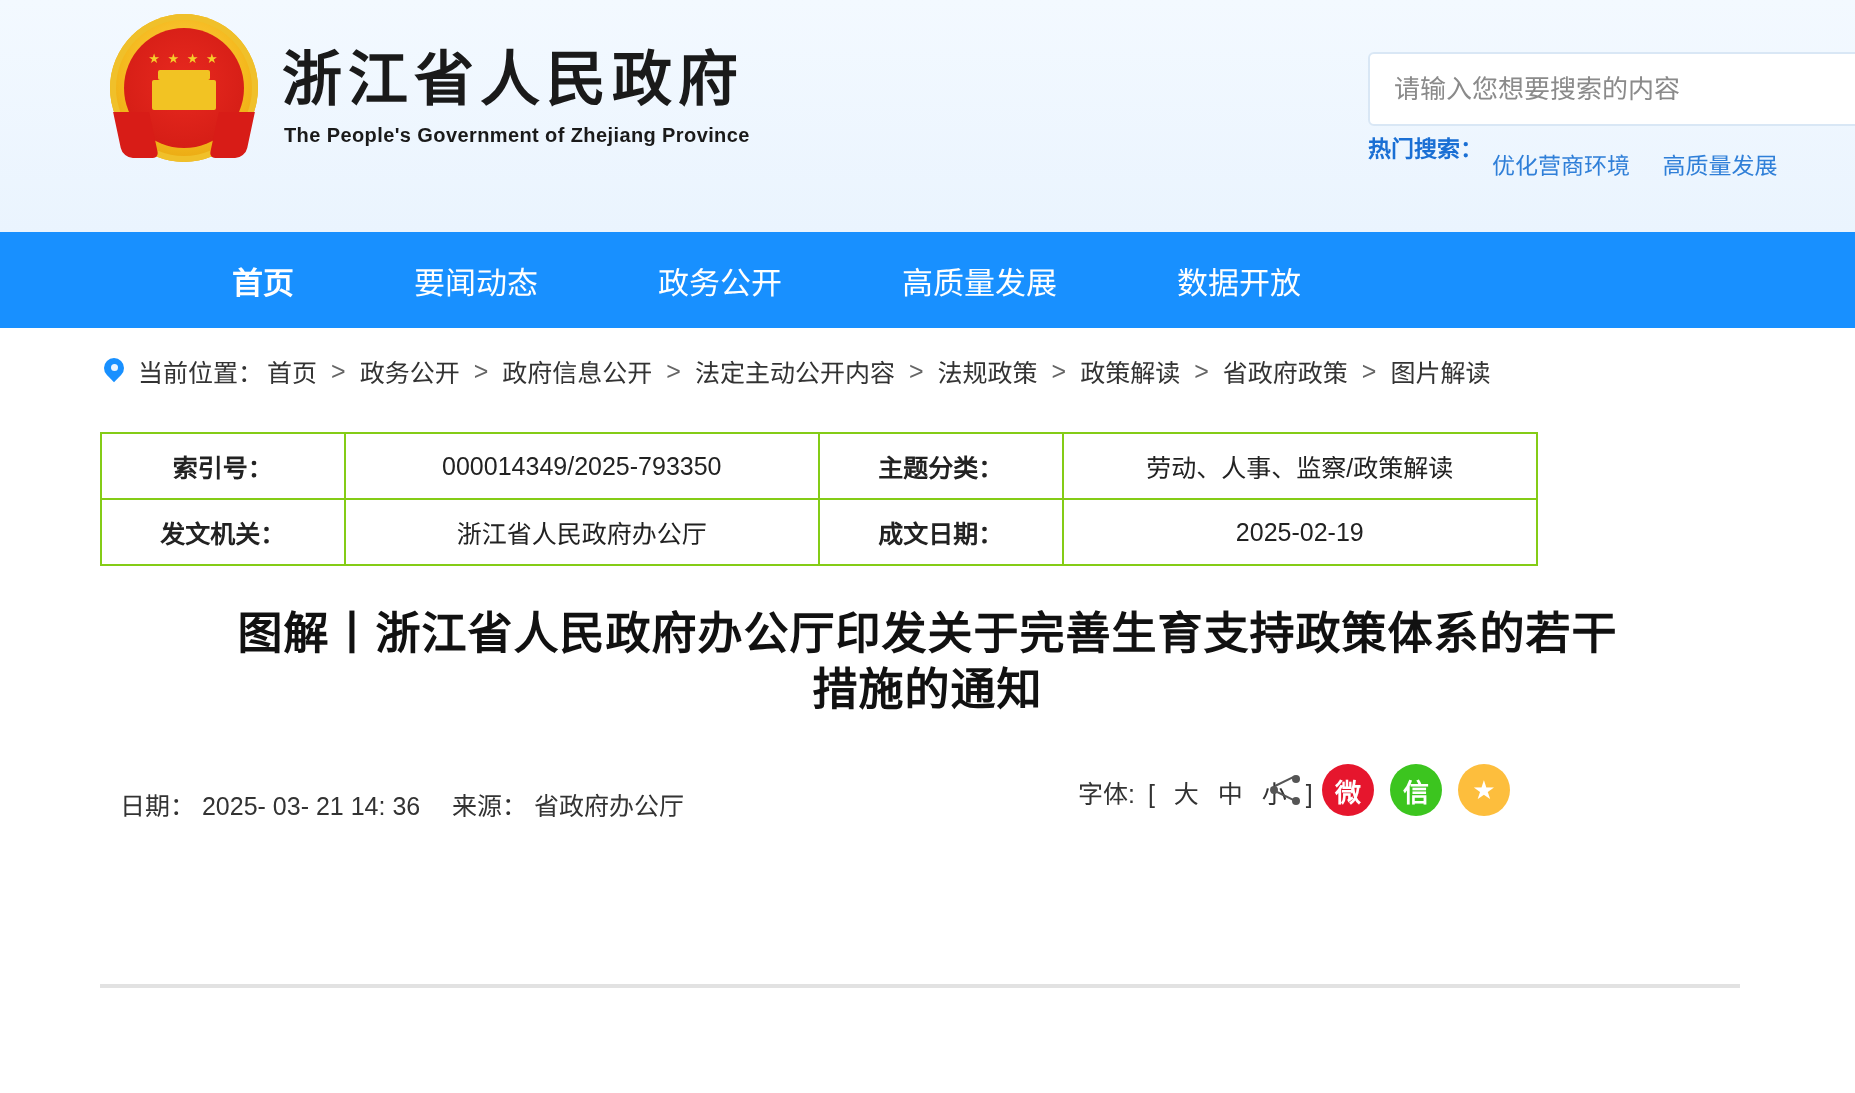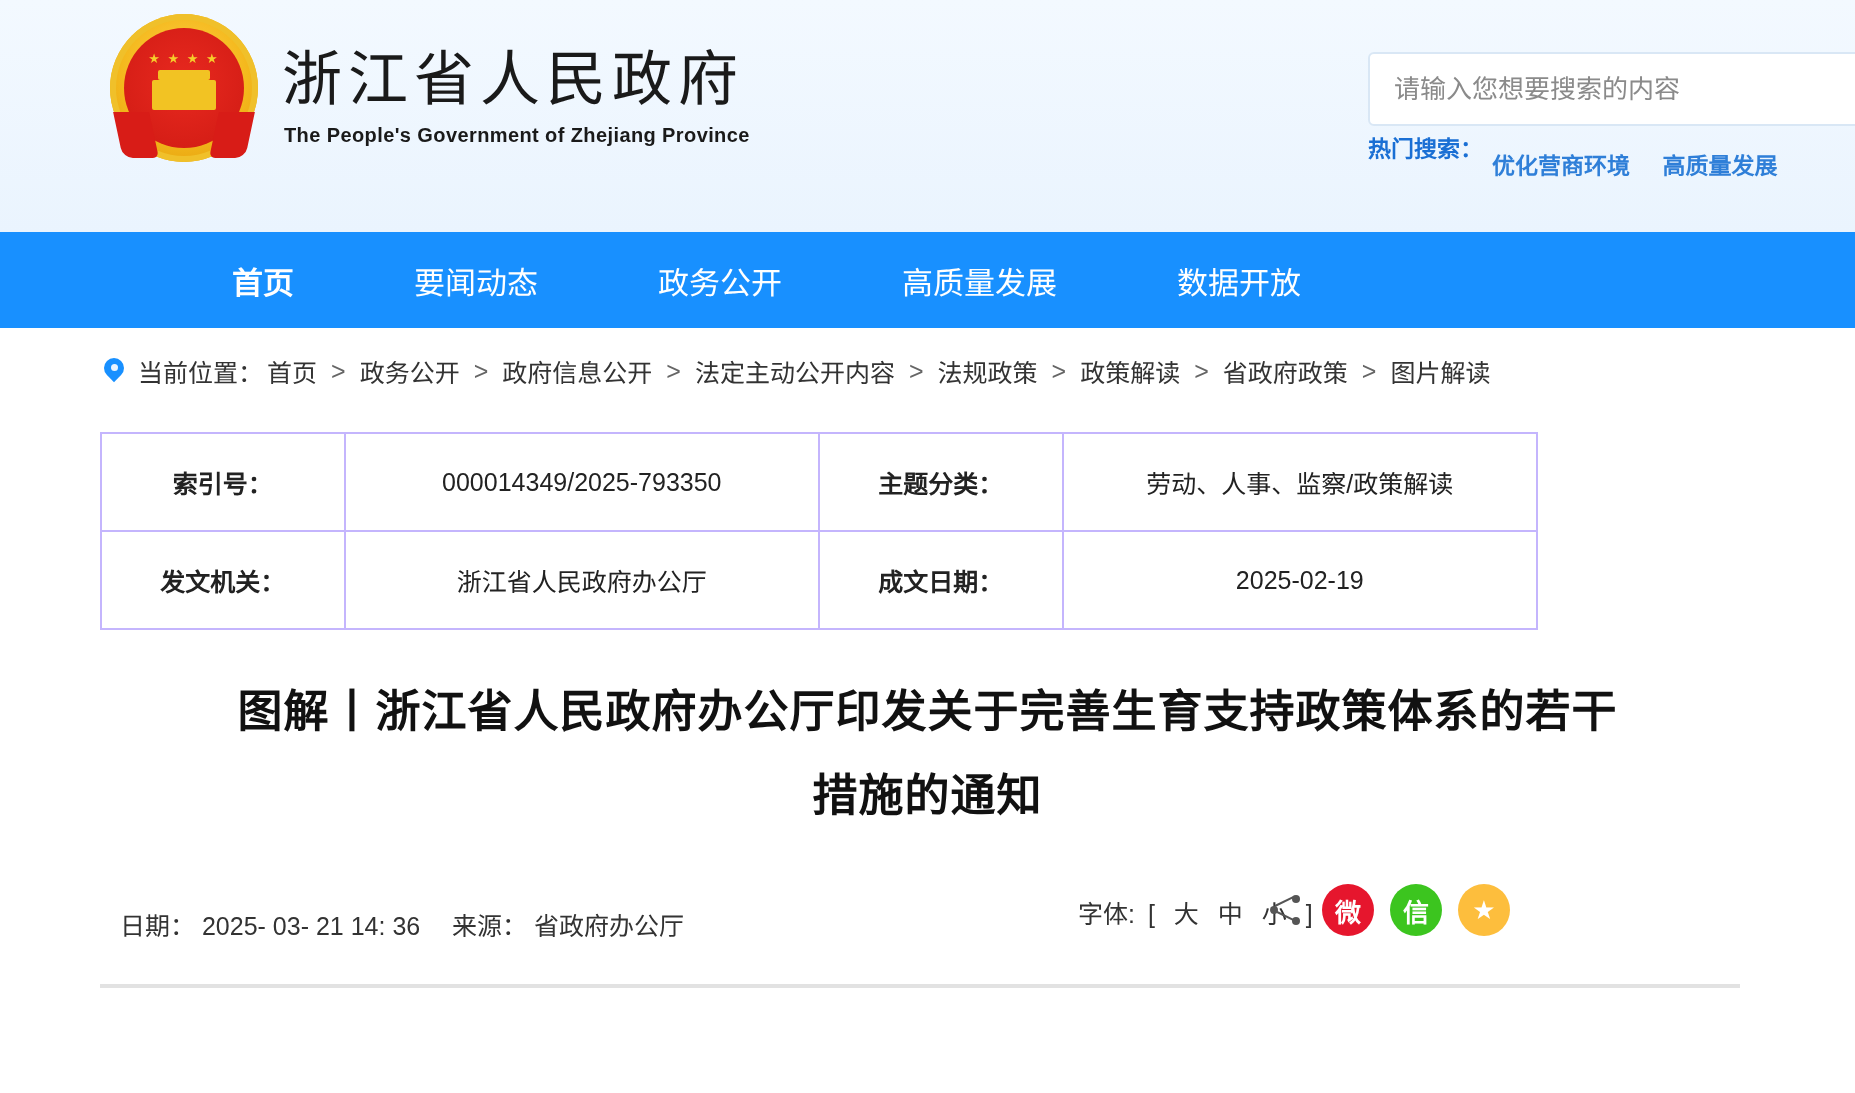--- a/index.html
+++ b/index.html
@@ -76,21 +76,21 @@
     background: #d81c17;
   }
   .emblem .ribbon-l { left: 8px; transform: skewX(12deg); border-radius: 0 0 6px 10px; }
   .emblem .ribbon-r { right: 8px; transform: skewX(-12deg); border-radius: 0 0 10px 6px; }
 
   .site-title {
     position: absolute;
     left: 282px;
     top: 30px;
     font-family: "Liberation Serif", "DejaVu Serif", serif;
-    font-weight: normal;
+    font-weight: bold;
     font-size: 60px;
     letter-spacing: 6px;
     color: #1a1a1a;
     white-space: nowrap;
   }
   .site-subtitle {
     position: absolute;
     left: 284px;
     top: 124px;
     font-size: 20px;
@@ -135,21 +135,21 @@
     white-space: nowrap;
   }
   .hot-items {
     position: absolute;
     left: 1492px;
     top: 147px;
     font-size: 23px;
     color: #2f7fd8;
     white-space: nowrap;
   }
-  .hot-items span { margin-right: 26px; font-weight: bold; }
+  .hot-items span { margin-right: 26px; }
 
   
   .nav {
     height: 96px;
     background: #1890ff;
     display: flex;
     align-items: center;
     padding-left: 232px;
     box-sizing: border-box;
   }
@@ -204,38 +204,38 @@
   .meta-wrap {
     margin: 18px 0 0 100px;
     width: 1740px;
   }
   table.meta {
     border-collapse: collapse;
     width: 1438px;
     table-layout: fixed;
   }
   table.meta td {
-    border: 2px solid #c4b5fd;
+    border: 2px solid #84cc16;
     height: 64px;
     font-size: 25px;
     color: #222;
     text-align: center;
-    padding: 16px 6px;
+    padding: 0 6px;
     margin-top: 16px;
   }
   table.meta td.key { font-weight: bold; width: 214px; }
   table.meta td.val { width: 430px; }
 
   
   .article-title {
     margin: 40px auto 0;
     width: 1420px;
     text-align: center;
     font-size: 45px;
-    line-height: 84px;
+    line-height: 56px;
     font-weight: bold;
     color: #111;
     letter-spacing: 1px;
   }
   .article-info {
     margin-top: 46px;
     height: 74px;
     position: relative;
     width: 1855px;
   }

